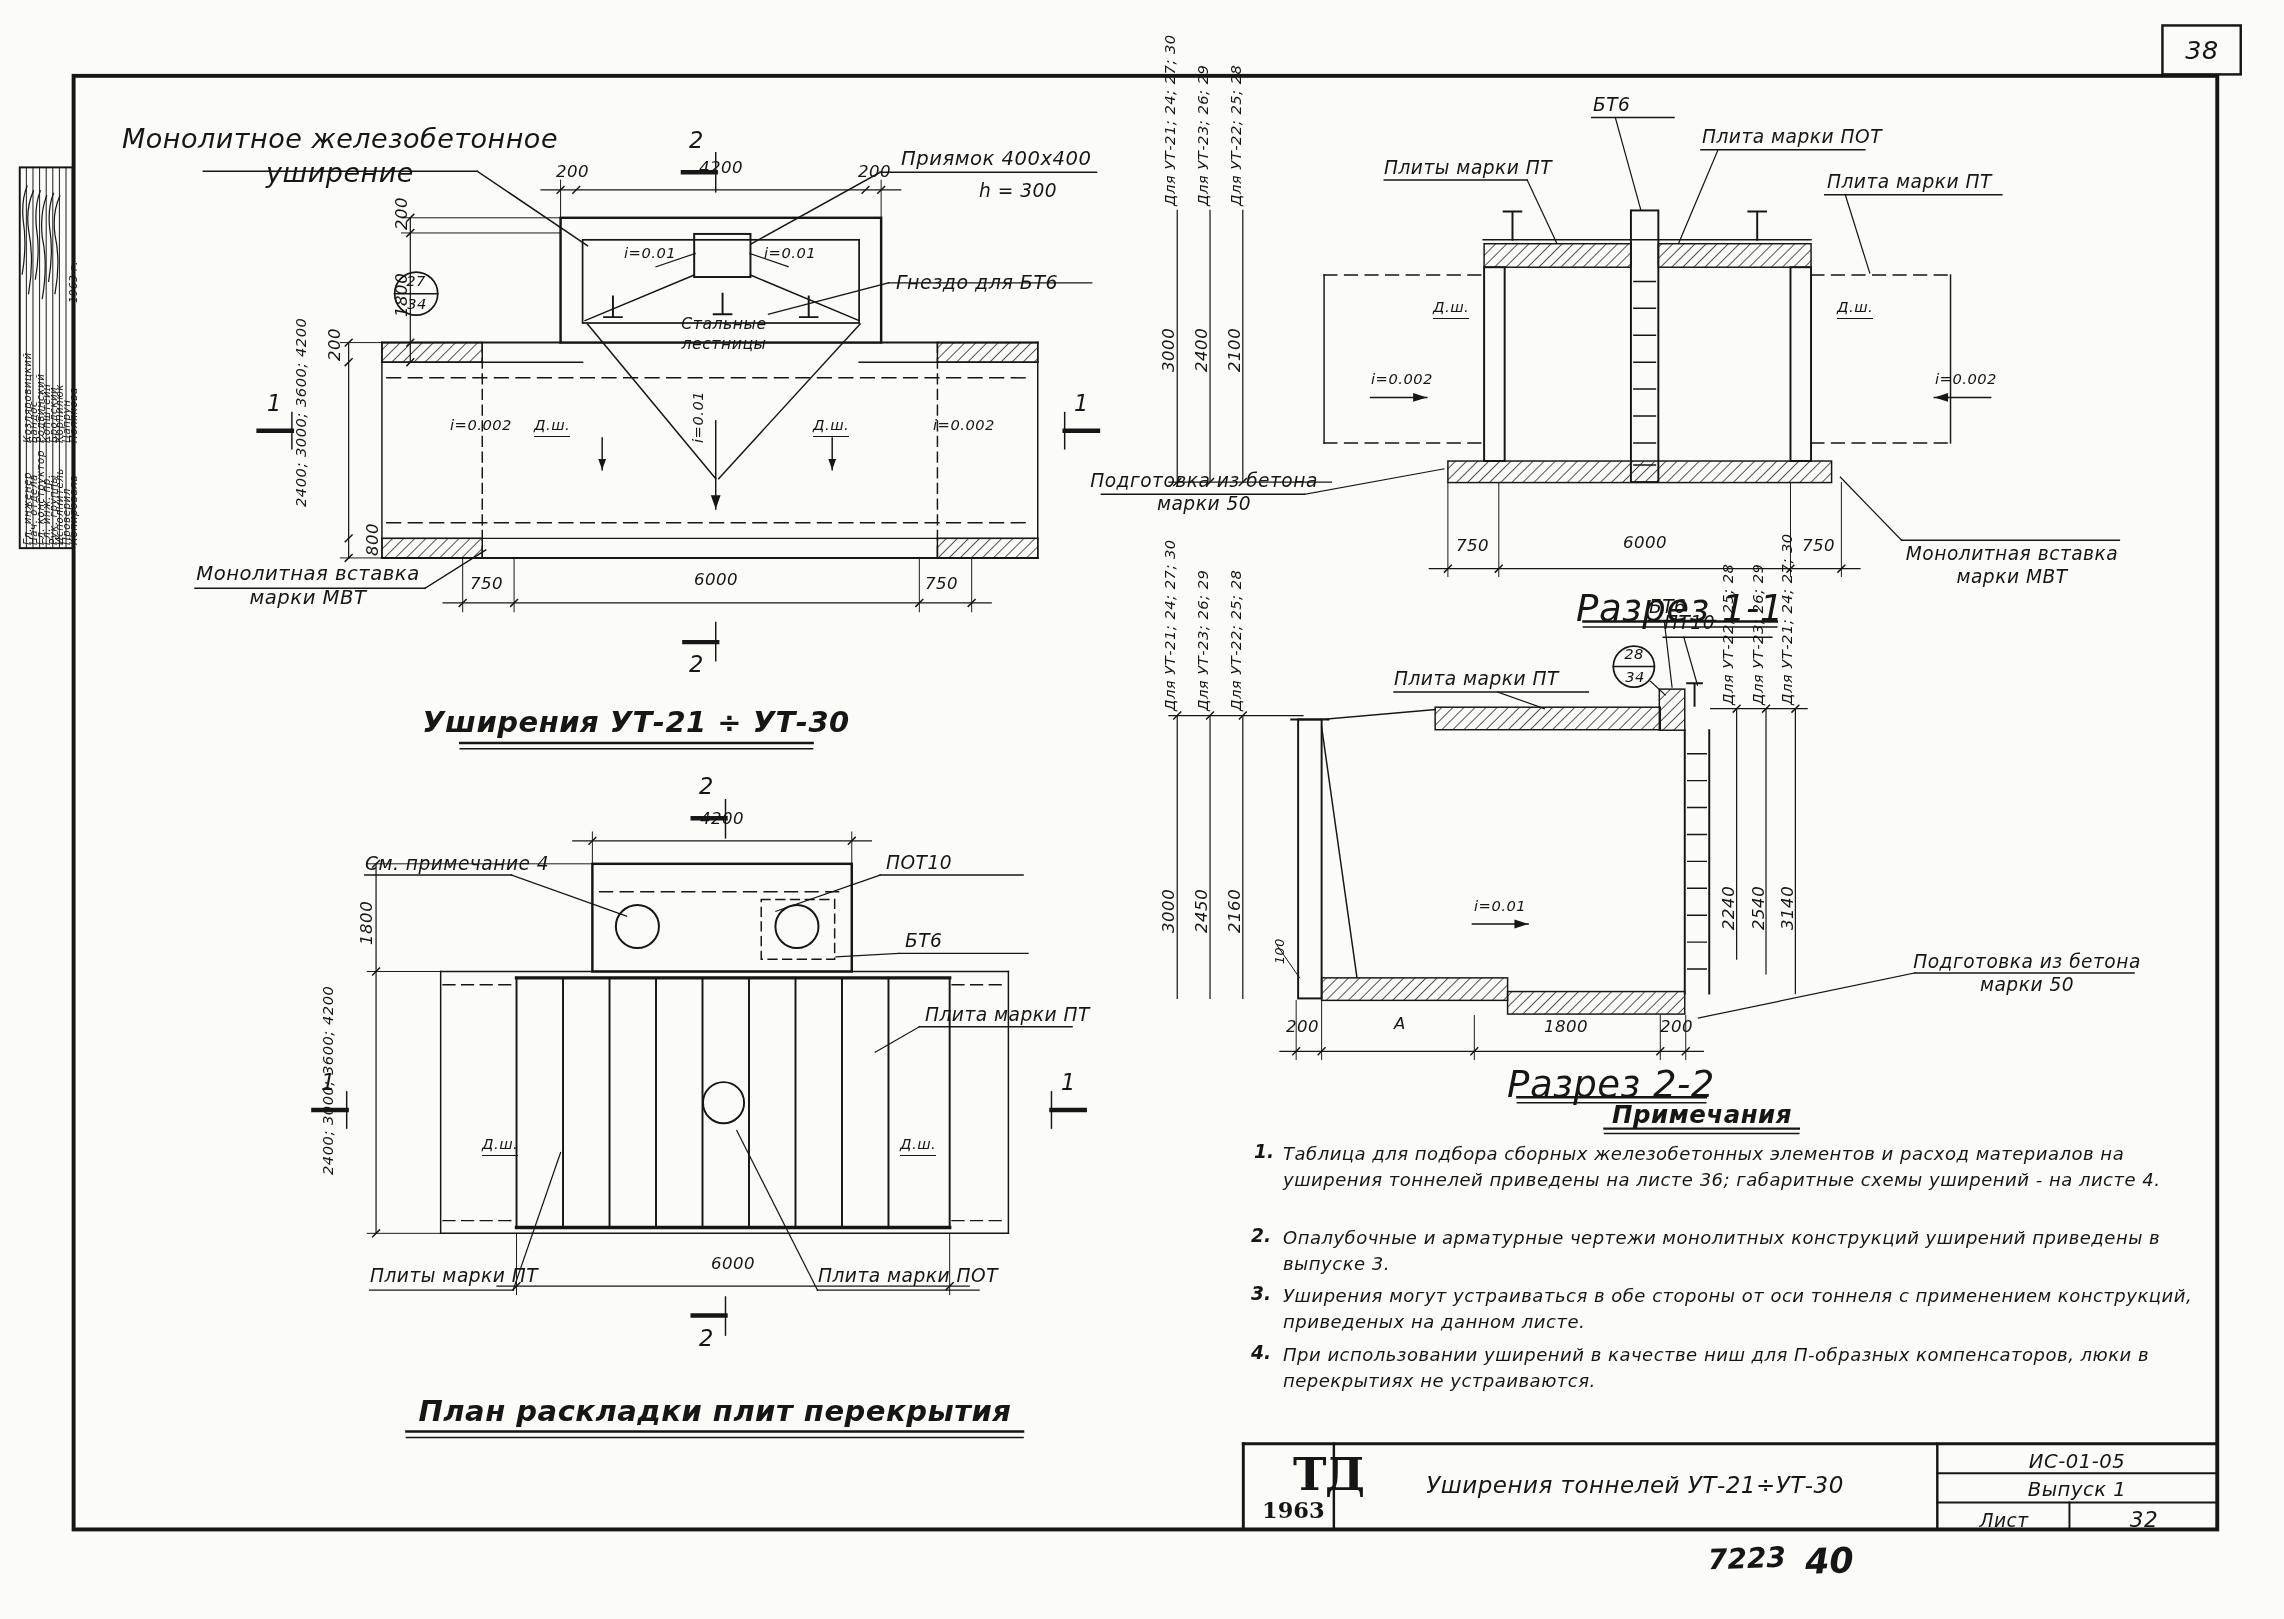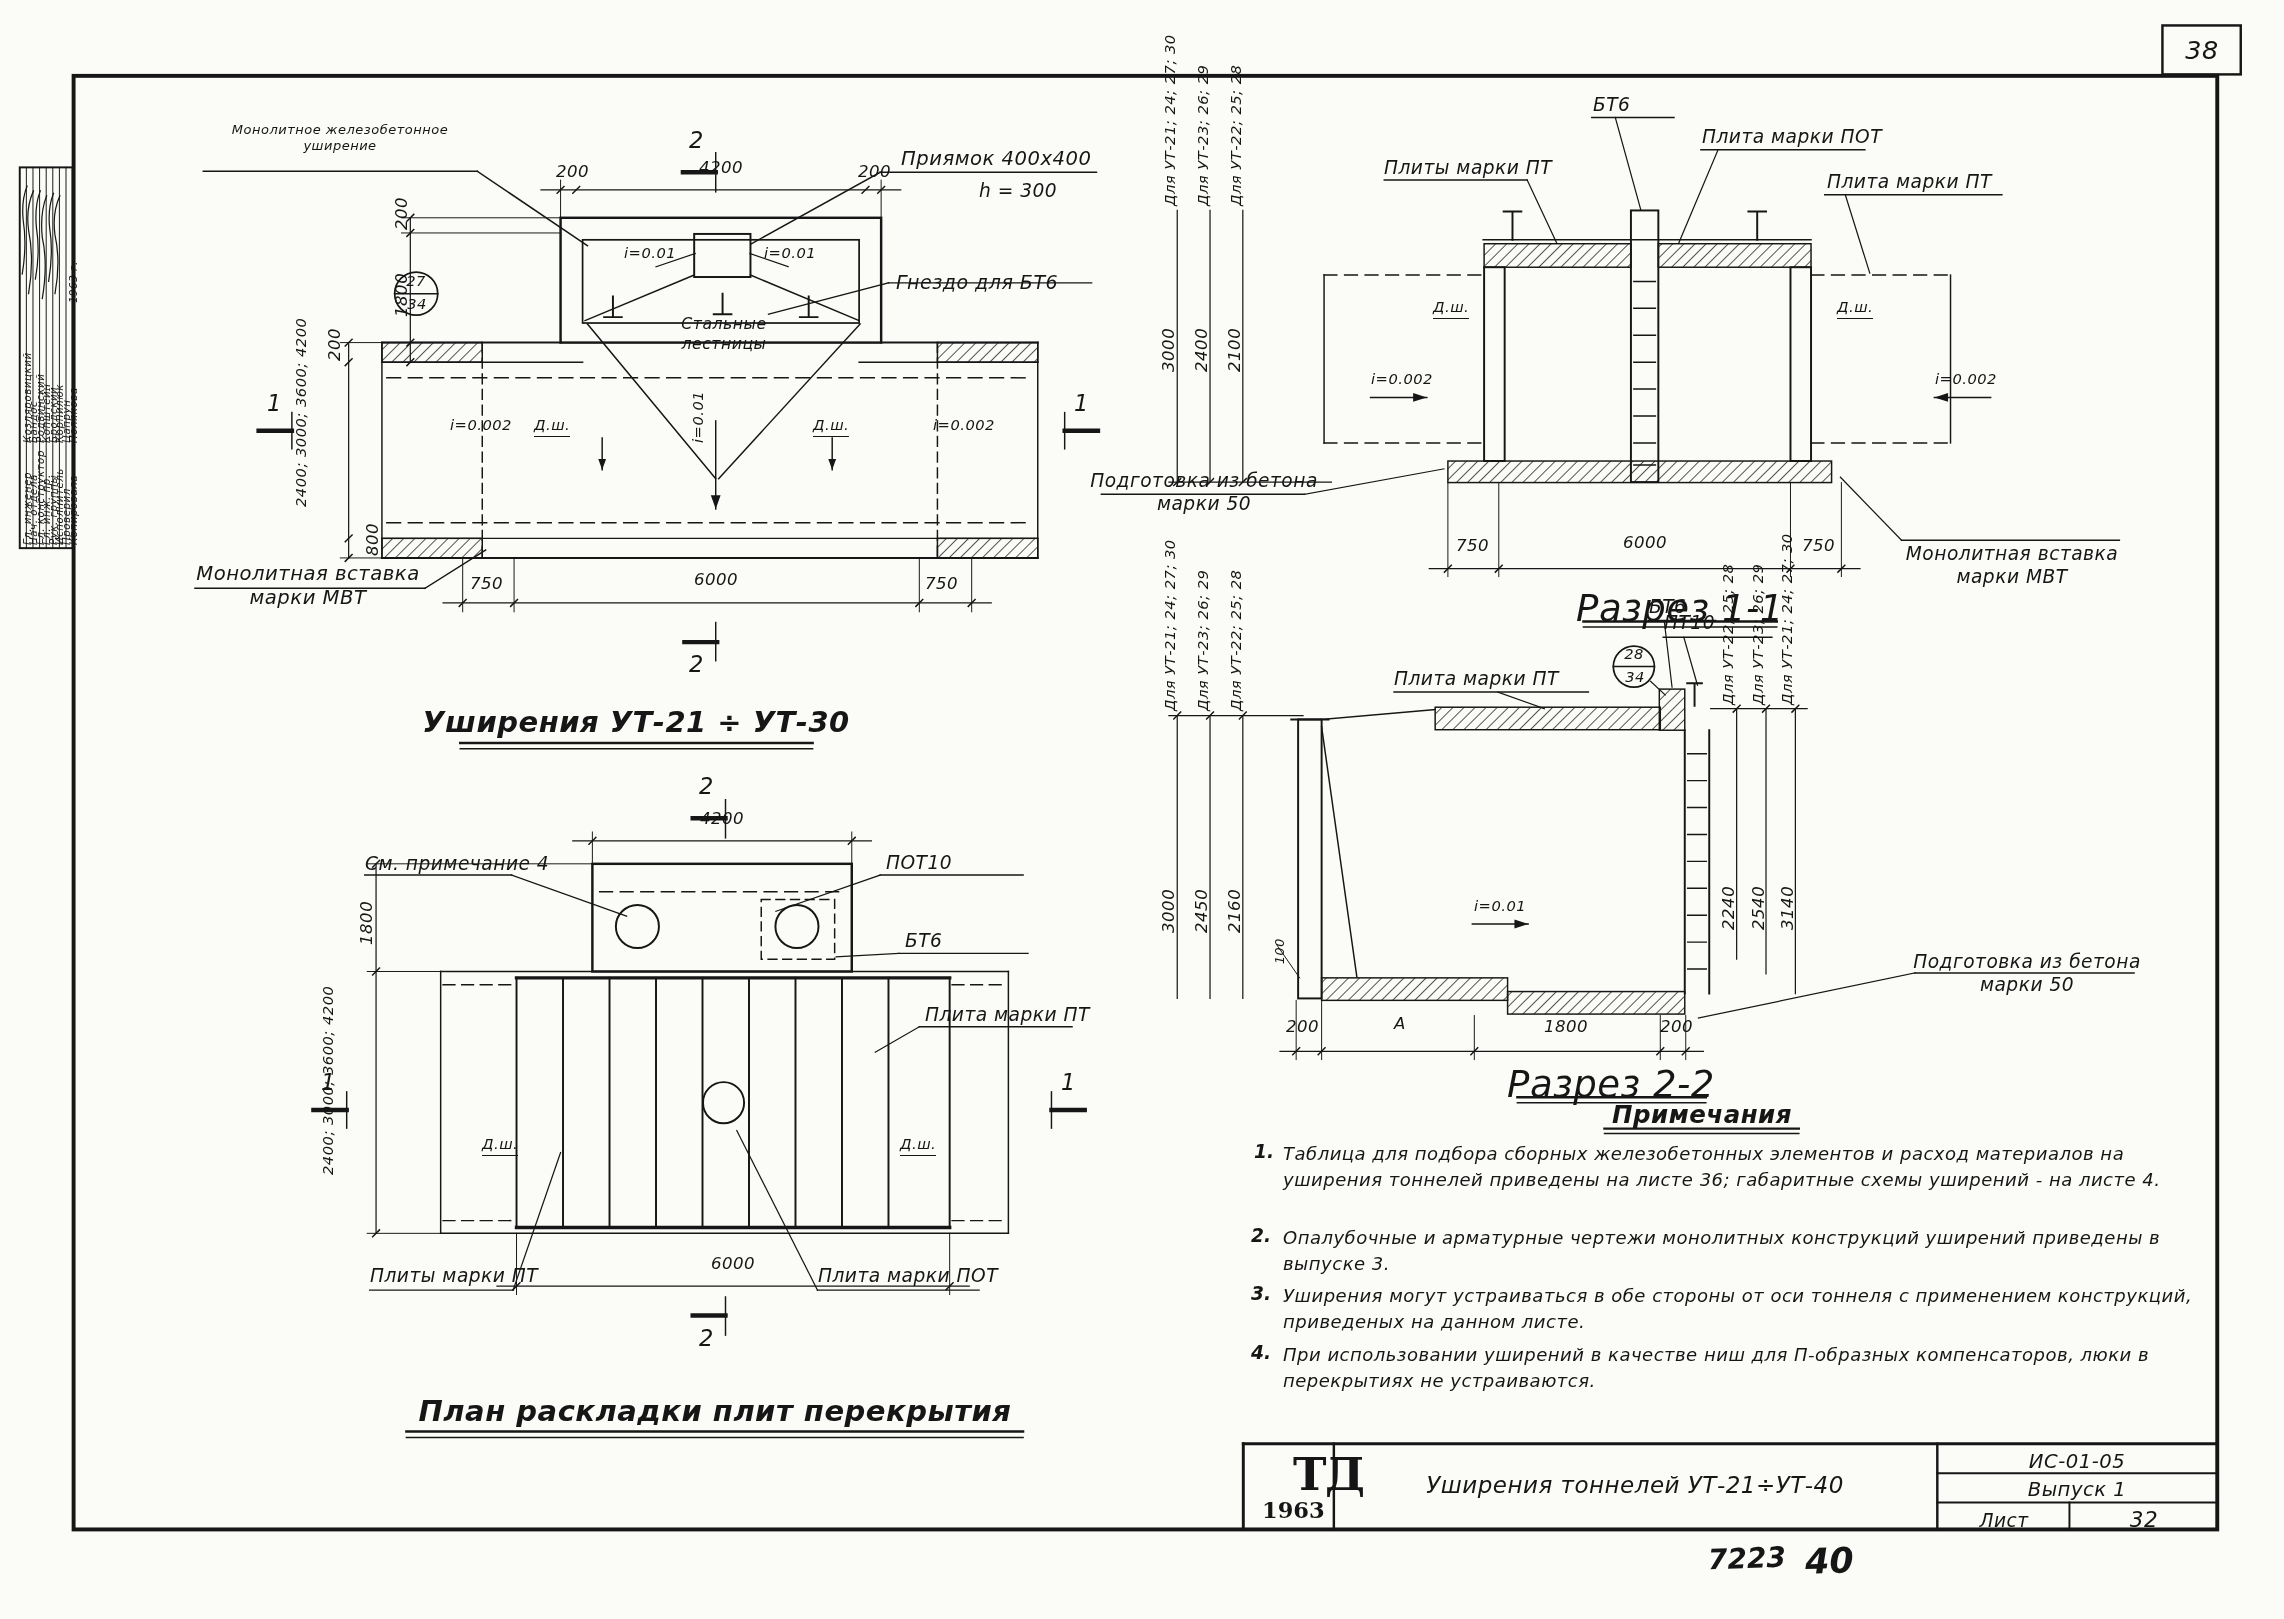--- a/index.html
+++ b/index.html
@@ -348,21 +348,21 @@
 <div class="lbl rv stamp-t" style="left:20.6px;top:443px">Козляровицкий</div>
 <div class="lbl rv stamp-t" style="left:27px;top:443px">Бандос</div>
 <div class="lbl rv stamp-t" style="left:34px;top:443px">Родвинский</div>
 <div class="lbl rv stamp-t" style="left:40px;top:443px">Копштейн</div>
 <div class="lbl rv stamp-t" style="left:47px;top:443px">Бродский</div>
 <div class="lbl rv stamp-t" style="left:53px;top:443px">Корнилюк</div>
 <div class="lbl rv stamp-t" style="left:60px;top:443px">Цапрун</div>
 <div class="lbl rv stamp-t" style="left:67px;top:443px">Полякова</div>
 <div class="lbl rv stamp-t" style="left:67px;top:303px">1963 г.</div>
 
-<div class="lbl c" style="left:340px;top:122px;font-size:13px">Монолитное  железобетонное
+<div class="lbl c" style="left:340px;top:122px;font-size:27px">Монолитное  железобетонное
 уширение</div>
 <div class="lbl" style="left:901px;top:147px;font-size:19.6px">Приямок 400x400</div>
 <div class="lbl" style="left:979px;top:179px;font-size:18.6px">h = 300</div>
 <div class="lbl" style="left:896px;top:271px;font-size:19px">Гнездо для БТ6</div>
 <div class="lbl c" style="left:724px;top:314px;font-size:15.7px">Стальные
 лестницы</div>
 <div class="lbl sm" style="left:624px;top:244px">i=0.01</div>
 <div class="lbl sm" style="left:764px;top:244px">i=0.01</div>
 <div class="lbl rv sm" style="left:689px;top:443px">i=0.01</div>
 <div class="lbl sm" style="left:450px;top:416px">i=0.002</div>
@@ -465,20 +465,20 @@
 <div class="note-text" style="left:1283px;top:1141px">Таблица для подбора сборных железобетонных элементов и расход материалов на уширения тоннелей приведены на листе 36; габаритные схемы уширений - на листе 4.</div>
 <div class="note-num" style="left:1251px;top:1225px">2.</div>
 <div class="note-text" style="left:1283px;top:1225px">Опалубочные и арматурные чертежи монолитных конструкций уширений приведены в выпуске 3.</div>
 <div class="note-num" style="left:1251px;top:1283px">3.</div>
 <div class="note-text" style="left:1283px;top:1283px">Уширения могут устраиваться в обе стороны от оси тоннеля с применением конструкций, приведеных на данном листе.</div>
 <div class="note-num" style="left:1251px;top:1342px">4.</div>
 <div class="note-text" style="left:1283px;top:1342px">При использовании уширений в качестве ниш для П-образных компенсаторов, люки в перекрытиях не устраиваются.</div>
 
 <div class="logo-td" style="left:1258px;top:1448px">ТД</div>
 <div class="logo-yr" style="left:1262px;top:1497px">1963</div>
-<div class="lbl c" style="left:1635px;top:1471px;font-size:23px">Уширения тоннелей УТ-21÷УТ-40</div>
+<div class="lbl c" style="left:1635px;top:1471px;font-size:23px">Уширения тоннелей УТ-21÷УТ-30</div>
 <div class="lbl c" style="left:2077px;top:1450px;font-size:19.6px">ИС-01-05</div>
 <div class="lbl c" style="left:2077px;top:1478px;font-size:19.6px">Выпуск 1</div>
 <div class="lbl c" style="left:2004px;top:1509px;font-size:18.6px">Лист</div>
 <div class="lbl c" style="left:2144px;top:1507px;font-size:21.5px">32</div>
 
 </div>
 
 
 </body></html>

